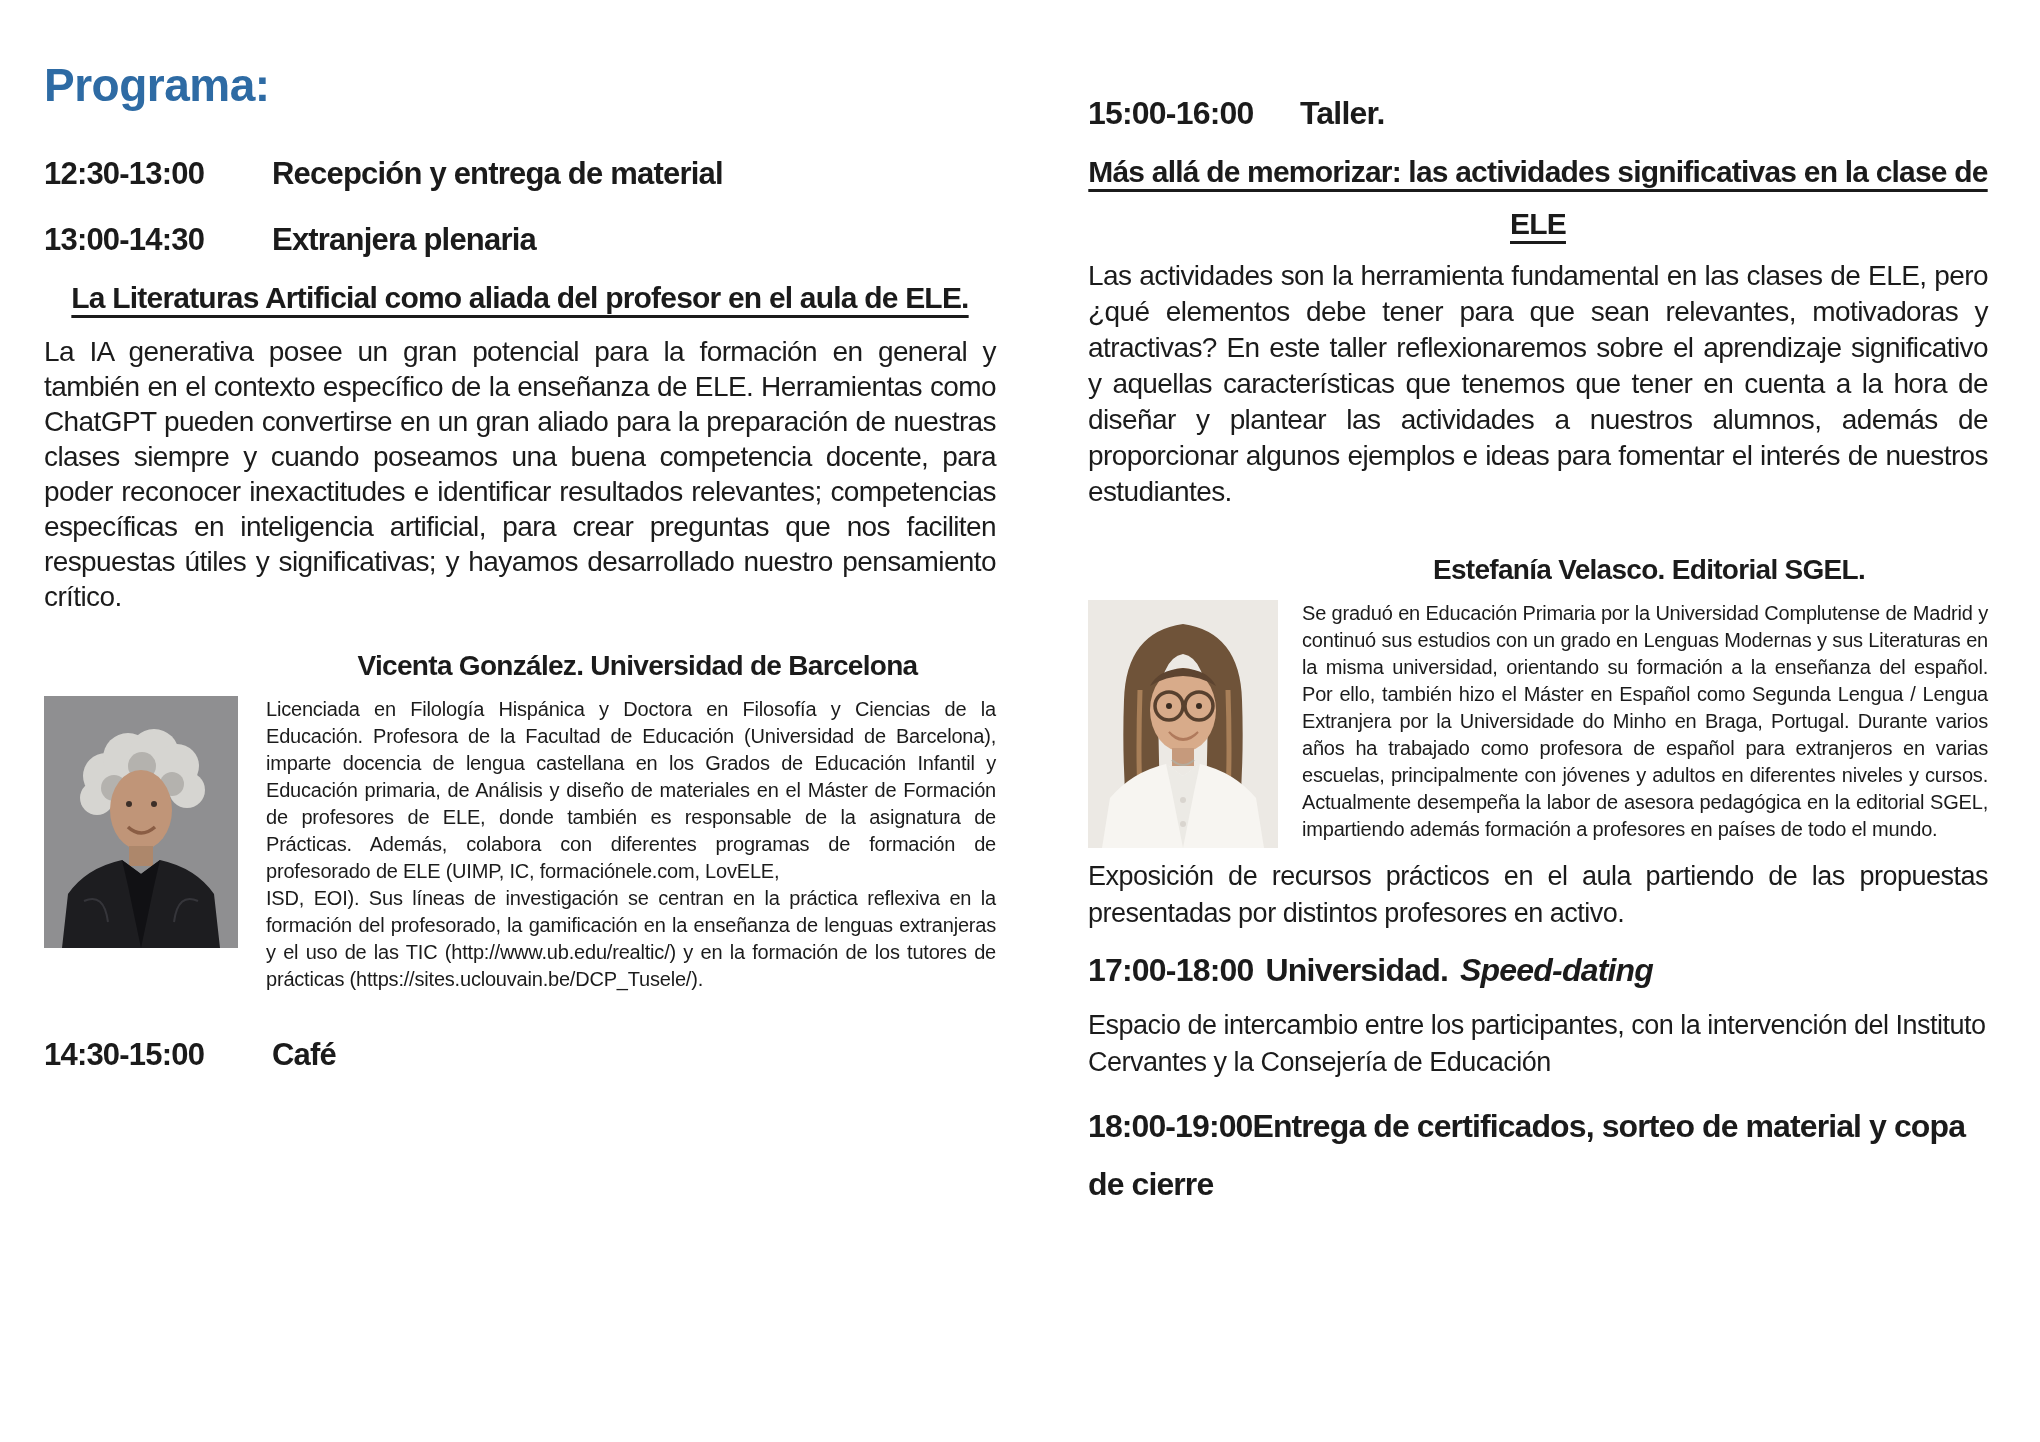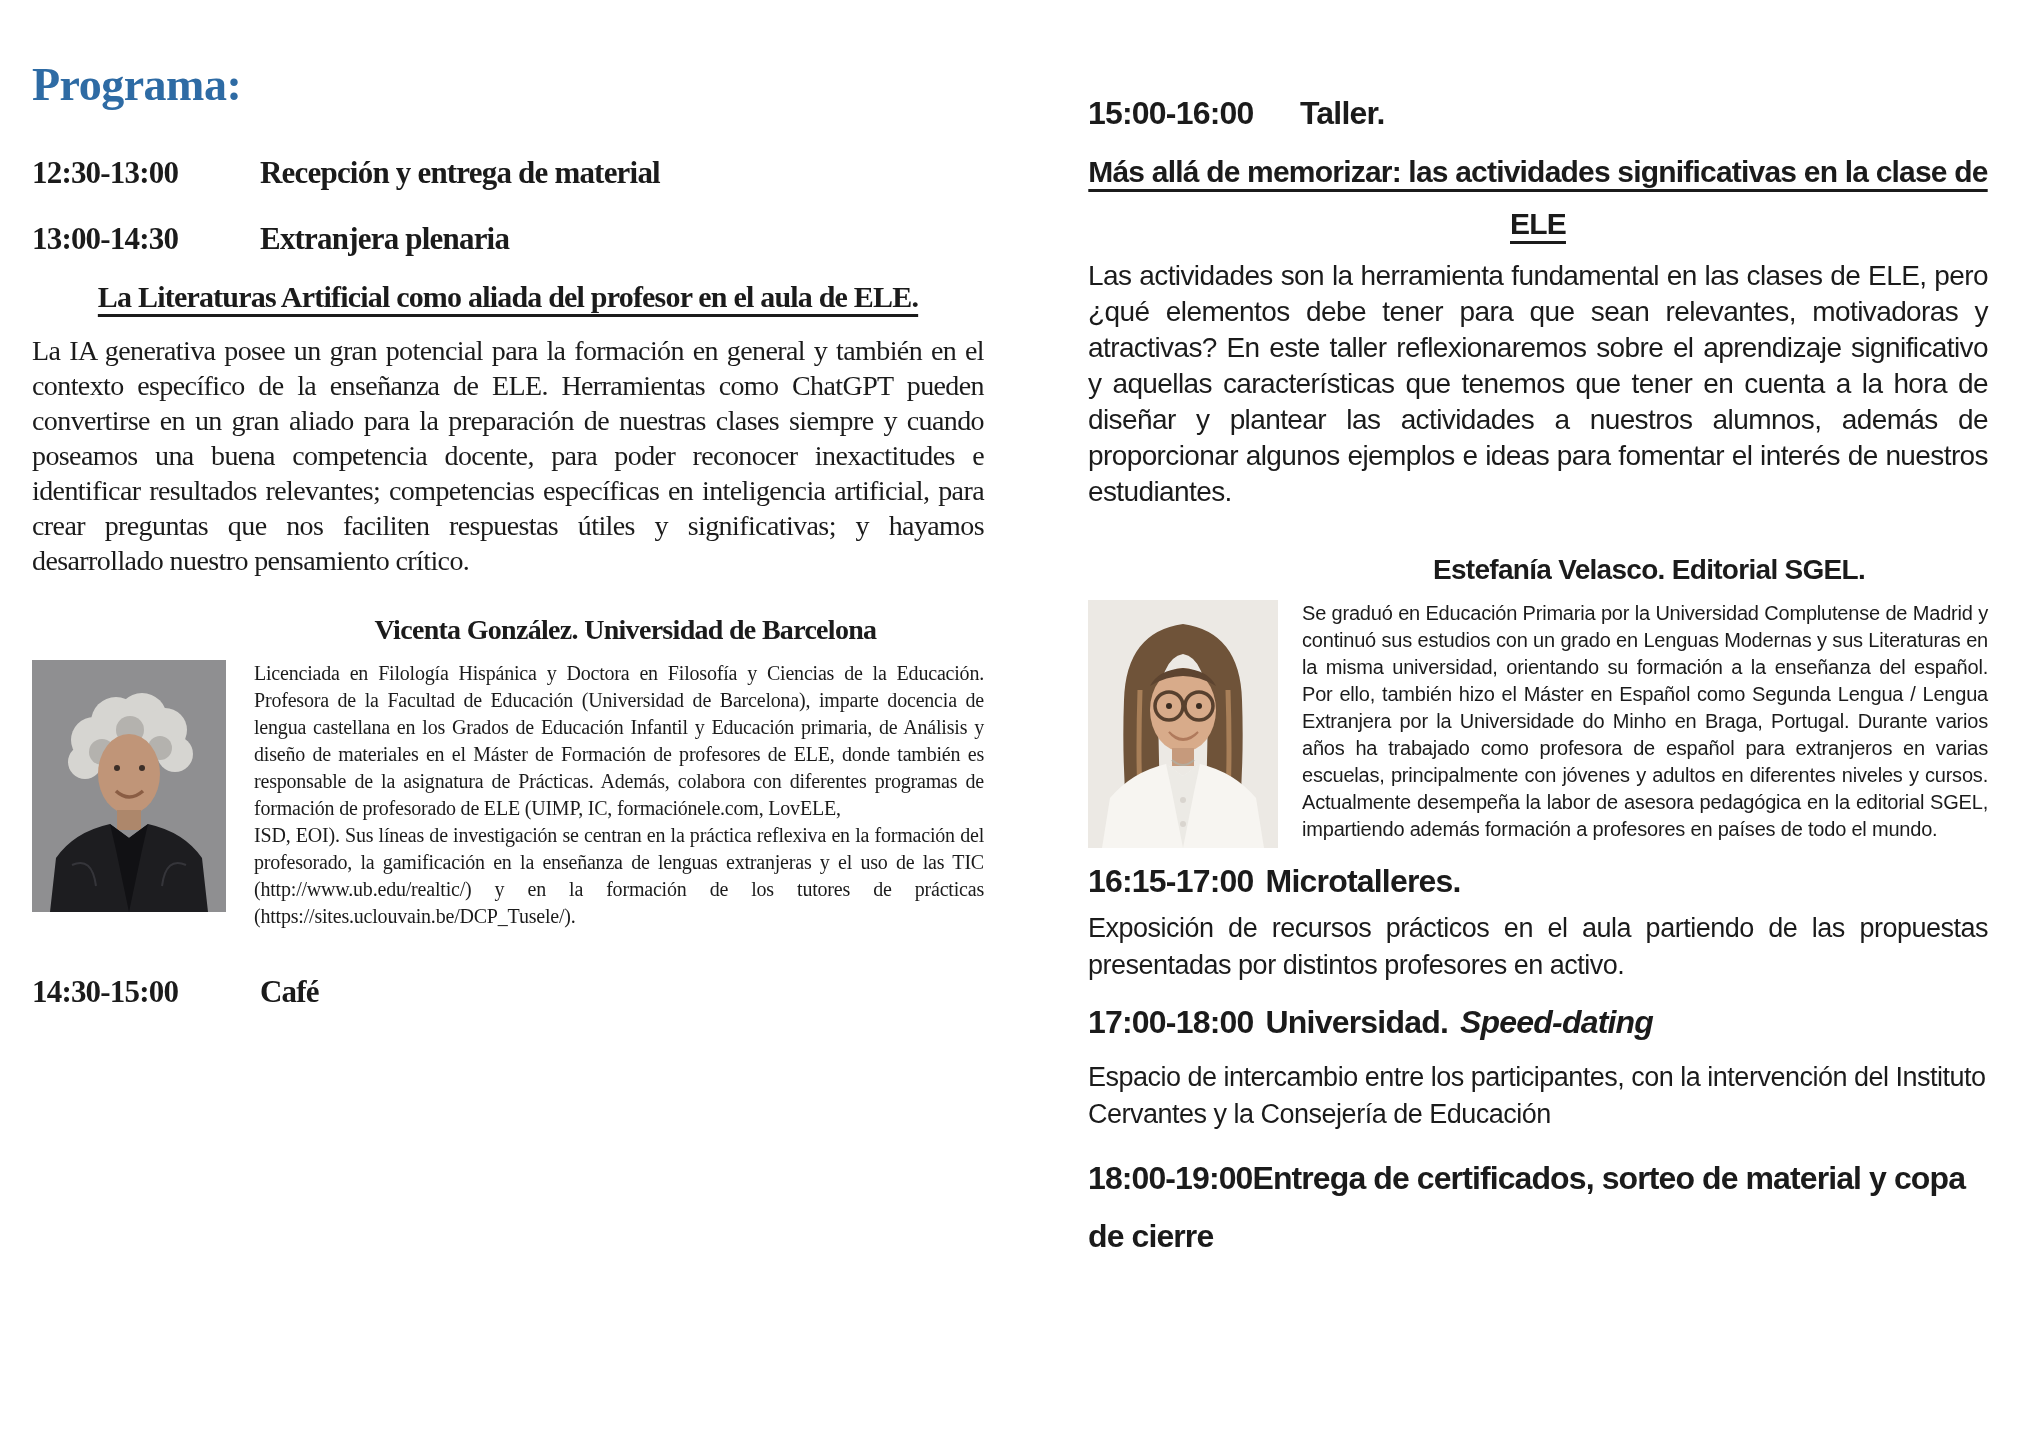--- a/index.html
+++ b/index.html
@@ -4,21 +4,21 @@
 <style>
   * { margin:0; padding:0; box-sizing:border-box; }
   html,body { background:#ffffff; }
   body {
     font-family:"Liberation Sans","DejaVu Sans",sans-serif;
     color:#1b1b1b;
     -webkit-font-smoothing:antialiased;
   }
   .page { position:relative; width:2040px; height:1442px; background:#ffffff; overflow:hidden; }
   .col { position:absolute; }
-  .col-left  { left:32px;  top:58px;  width:952px;font-family:Liberation Serif, serif; }
+  .col-left  { left:44px;  top:58px;  width:952px; }
   .col-right { left:1088px; top:95px; width:900px; }
 
   .page-title {
     font-size:46px; font-weight:700; color:#2e6ba4;
     letter-spacing:-0.5px; margin-bottom:44px;
   }
 
   .sched-row { display:flex; align-items:center; font-weight:700; font-size:31px; letter-spacing:-0.8px; }
   .sched-time { flex:0 0 auto; width:228px; }
   .row-2 { margin-top:30px; }
@@ -158,23 +158,20 @@
           <path d="M14 248 L22 198 Q44 172 78 164 L95 176 L112 164 Q146 172 168 198 L176 248 Z" fill="#f7f5f1"></path>
           <path d="M78 164 L95 176 L112 164 L106 192 L95 248 L84 192 Z" fill="#eceae5"></path>
           <circle cx="95" cy="200" r="3" fill="#d9d5cf"></circle>
           <circle cx="95" cy="224" r="3" fill="#d9d5cf"></circle>
           <path d="M84 160 Q95 170 106 160" stroke="#b5aa9b" stroke-width="2" fill="none"></path>
         </svg>
       </div>
       <p class="bio">Se graduó en Educación Primaria por la Universidad Complutense de Madrid y continuó sus estudios con un grado en Lenguas Modernas y sus Literaturas en la misma universidad, orientando su formación a la enseñanza del español. Por ello, también hizo el Máster en Español como Segunda Lengua / Lengua Extranjera por la Universidade do Minho en Braga, Portugal. Durante varios años ha trabajado como profesora de español para extranjeros en varias escuelas, principalmente con jóvenes y adultos en diferentes niveles y cursos. Actualmente desempeña la labor de asesora pedagógica en la editorial SGEL, impartiendo además formación a profesores en países de todo el mundo.</p>
     </div>
 
-    <div class="section-head">
-      <span class="h-gap">16:15-17:00</span><span>Microtalleres.</span>
-    </div>
     <p class="section-para justify">Exposición de recursos prácticos en el aula partiendo de las propuestas presentadas por distintos profesores en activo.</p>
 
     <div class="section-head mt-lg">
       <span class="h-gap">17:00-18:00</span><span class="h-gap">Universidad.</span><span class="italic">Speed-dating</span>
     </div>
     <p class="section-para mt-md">Espacio de intercambio entre los participantes, con la intervención del Instituto Cervantes y la Consejería de Educación</p>
 
     <div class="closing-head">
       <span class="h-gap">18:00-19:00</span><span>Entrega de certificados, sorteo de material y copa de cierre</span>
     </div>

